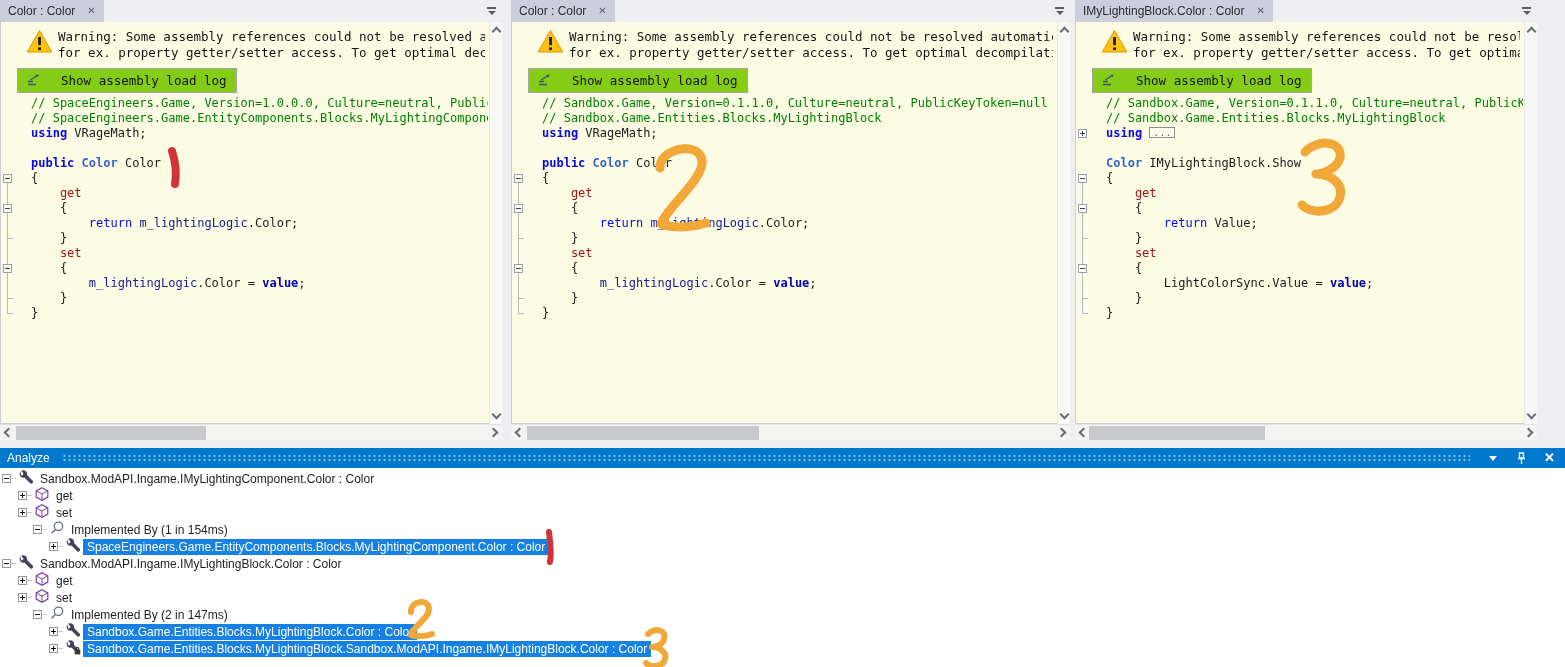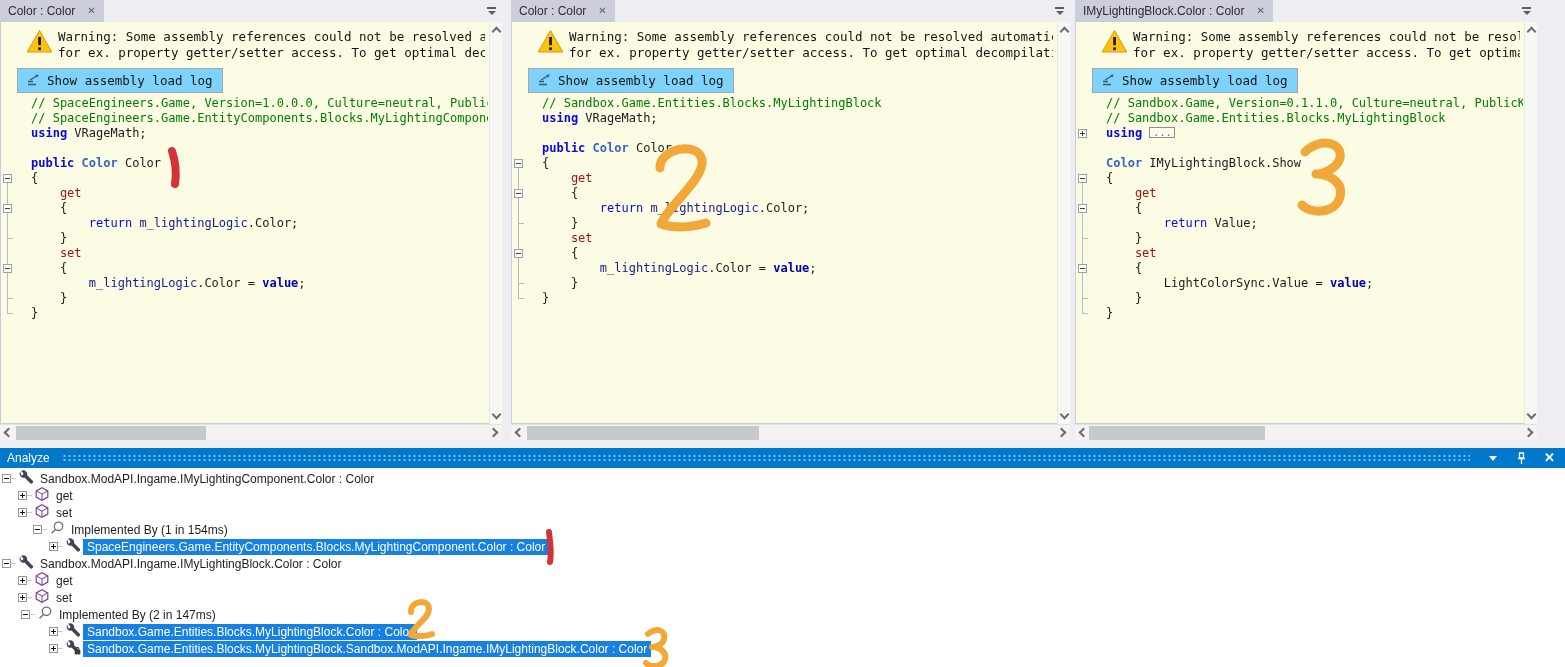--- a/index.html
+++ b/index.html
@@ -26,22 +26,22 @@
   .tablist{position:absolute;right:5px;top:7px;width:11px;height:9px;}
   .tablist::before{content:"";position:absolute;left:1px;right:1px;top:0;height:2px;background:#5E5E66;}
   .tablist::after{content:"";position:absolute;left:2px;top:4px;border-left:4px solid transparent;
        border-right:4px solid transparent;border-top:4px solid #5E5E66;}
   .editor{position:absolute;top:22px;left:0;right:0;bottom:16px;background:var(--editor-bg);
        border:1px solid #C9CCDA;border-top:none;overflow:hidden;}
   
   .warn-icon{position:absolute;left:25px;top:7px;}
   .warn-text{position:absolute;left:57px;top:7px;right:16px;font-family:"DejaVu Sans Mono",monospace;
        font-size:12.5px;line-height:15.5px;color:#141414;white-space:pre;overflow:hidden;}
-  .loadlog{position:absolute;left:16px;top:46px;height:25px;border:1px solid #A6A6A6;background:#7dd3fc;
-       display:inline-flex;align-items:center;gap:6px;padding:0 9px;
+  .loadlog{position:absolute;left:16px;top:46px;height:25px;border:1px solid #A6A6A6;background:#84cc16;
+       display:inline-flex;align-items:center;gap:20px;padding:0 9px;
        font-family:"DejaVu Sans Mono",monospace;font-size:12.5px;color:#141414;white-space:nowrap;}
   
   .code{position:absolute;left:0;top:74px;right:13px;overflow:hidden;}
   .cl{display:flex;height:15px;white-space:pre;font-family:"DejaVu Sans Mono",monospace;
       font-size:12px;line-height:15px;color:var(--code-fg);overflow:hidden;}
   .gut{width:14px;flex:none;position:relative;}
   .vline{position:absolute;left:6px;top:0;bottom:0;width:1px;background:var(--fold);}
   .vline.hb{top:8px;} .vline.ht{bottom:auto;height:8px;}
   .stub{position:absolute;left:7px;top:7px;width:5px;height:1px;background:var(--fold);}
   .fbox{position:absolute;left:2px;top:3px;width:9px;height:9px;background:#FDFDF2;
@@ -160,20 +160,21 @@
 for ex. property getter/setter access. To get optimal decompilation r</div>
           <button class="loadlog">
             <span><svg width="14" height="13" viewBox="0 0 14 13">
                 <path d="M1 11.5 h8 M1 8.5 h5" stroke="#3E566E" stroke-width="1.3"></path>
                 <path d="M3 7 11 2.2" stroke="#3E566E" stroke-width="1.3"></path>
                 <path d="M11.5 1.6 l-3.4.4 2.4 2.4 z" fill="#3E566E"></path>
               </svg></span>
             <span>Show assembly load log</span>
           </button>
           <div class="code">
+            <div class="cl"><div class="gut"></div><div class="ct"><span class="cm">// Sandbox.Game, Version=0.1.1.0, Culture=neutral, PublicKeyToken=null</span></div></div>
             <div class="cl"><div class="gut"></div><div class="ct"><span class="cm">// Sandbox.Game.Entities.Blocks.MyLightingBlock</span></div></div>
             <div class="cl"><div class="gut"></div><div class="ct"><span class="kw">using</span><span> VRageMath;</span></div></div>
             <div class="cl"><div class="gut"></div><div class="ct"></div></div>
             <div class="cl"><div class="gut"></div><div class="ct"><span class="kw">public</span><span> </span><span class="ty">Color</span><span> Color</span></div></div>
             <div class="cl"><div class="gut"><div class="vline hb"></div><div class="fbox"></div></div><div class="ct"><span>{</span></div></div>
             <div class="cl"><div class="gut"><div class="vline"></div></div><div class="ct"><span class="acc">    get</span></div></div>
             <div class="cl"><div class="gut"><div class="vline"></div><div class="fbox"></div></div><div class="ct"><span>    {</span></div></div>
             <div class="cl"><div class="gut"><div class="vline"></div></div><div class="ct"><span>        </span><span class="kwc">return</span><span> </span><span class="fld">m_lightingLogic</span><span>.Color;</span></div></div>
             <div class="cl"><div class="gut"><div class="vline"></div><div class="stub"></div></div><div class="ct"><span>    }</span></div></div>
             <div class="cl"><div class="gut"><div class="vline"></div></div><div class="ct"><span class="acc">    set</span></div></div>
@@ -328,21 +329,21 @@
       </div>
       <div class="trow" style="top: 121px; left: 18px;">
         <span class="exp plus"></span>
         <span class="tstub"></span>
         <span><svg class="ticon" viewBox="0 0 16 16">
             <path d="M8 1.8 13.8 4.9 V11.1 L8 14.2 2.2 11.1 V4.9 Z" fill="none" stroke="#7C3FA0" stroke-width="1.2"></path>
             <path d="M2.4 5 8 8 13.6 5 M8 8 V14" fill="none" stroke="#7C3FA0" stroke-width="1"></path>
           </svg></span>
         <span class="tlabel">set</span>
       </div>
-      <div class="trow" style="top: 138px; left: 21px; justify-content: flex-end;">
+      <div class="trow" style="top: 138px; left: 33px; justify-content: flex-end;">
         <span class="exp"></span>
         <span class="tstub"></span>
         <span><svg class="ticon" viewBox="0 0 16 16">
             <circle cx="9.5" cy="6.3" r="4.2" fill="none" stroke="#69707E" stroke-width="1.3"></circle>
             <path d="M6.4 9.4 2.6 13.3" stroke="#69707E" stroke-width="1.5"></path>
           </svg></span>
         <span class="tlabel">Implemented By (2 in 147ms)</span>
       </div>
       <div class="trow" style="top: 155px; left: 49px;">
         <span class="exp plus"></span>

